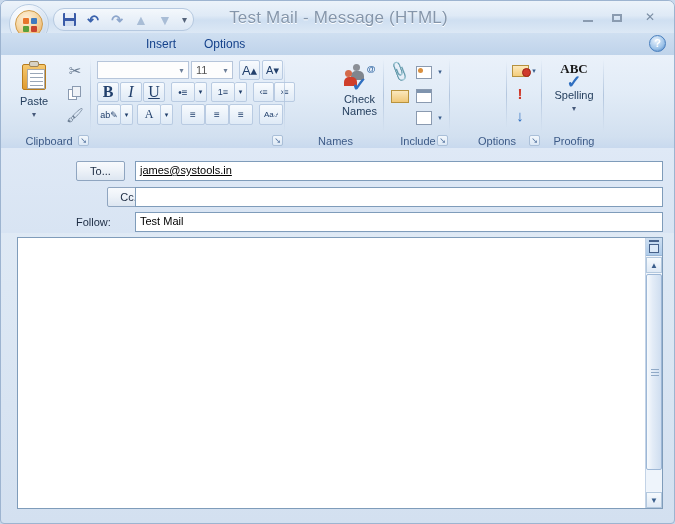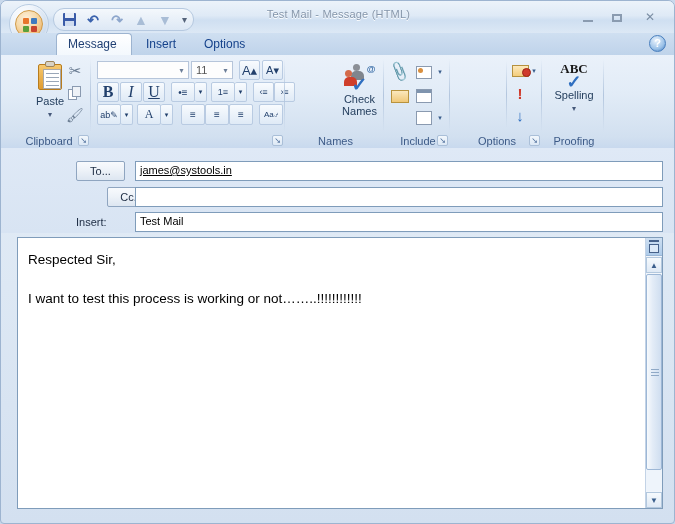--- a/index.html
+++ b/index.html
@@ -17,21 +17,21 @@
     overflow:hidden;
   }
 
   
   .titlebar{
     position:absolute;left:0;top:0;width:675px;height:32px;
     background:linear-gradient(to bottom,#ecf3fa 0%,#dfeaf6 45%,#cfdff1 60%,#dce8f5 100%);
   }
   .title-text{
     position:absolute;left:0;top:7px;width:675px;text-align:center;
-    font-size:11px;color:#8596ab;letter-spacing:.2px;
+    font-size:17px;color:#8596ab;letter-spacing:.2px;
     text-shadow:0 1px 0 #fff;white-space:nowrap;
   }
   .winbtn{
     position:absolute;top:6px;width:26px;height:19px;
     border:1px solid transparent;color:#7b8ea4;font-size:12px;
     text-align:center;line-height:19px;cursor:default;
   }
   .winbtn.min{right:74px;}
   .winbtn.max{right:45px;}
   .winbtn.close{right:12px;}
@@ -305,30 +305,29 @@
     <div class="qat-btn">
         <span class="arr up">▲</span>
       </div>
     <div class="qat-btn">
         <span class="arr dn">▼</span>
       </div>
     <div class="qat-more"><span>▾</span></div>
   </div>
 
   <div class="tabstrip">
-    <div class="tab active" style="left:55px;width:76px;"><span>Message</span></div>
     <div class="tab" style="left:134px;"><span>Insert</span></div>
     <div class="tab" style="left:192px;"><span>Options</span></div>
     <div class="helpbtn"><span>?</span></div>
   </div>
 
   <div class="ribbon">
 
     <div class="grp" style="left:6px;width:84px;">
-      <div class="bigbtn" style="left:19px;top:6px;width:48px;">
+      <div class="bigbtn" style="left:3px;top:6px;width:48px;">
         <span class="ico">
           <span class="clip-ico" style="display:inline-block;">
             <span class="clip-body"></span><span class="clip-clip"></span>
             <span class="clip-page">
                 <i style="top:3px"></i>
                 <i style="top:7px"></i>
                 <i style="top:11px"></i>
                 <i style="top:15px"></i>
               </span>
           </span>
@@ -511,30 +510,26 @@
   <div class="fbtn2" style="top:160px;"><span>To...</span></div>
   <div class="fld" style="top:160px;" placeholder="">
     <span class="resolved">james@systools.in</span>
   </div>
 
   <div class="fbtn2" style="top:186px;margin-left:31px;"><span>Cc...</span></div>
   <div class="fld" style="top:186px;" placeholder="">
     <span></span>
   </div>
 
-  <div class="lbl-subject" style="top:211px;">Insert:</div>
+  <div class="lbl-subject" style="top:211px;">Follow:</div>
   <div class="fld" style="top:211px;" placeholder="">
     <span>Test Mail</span>
   </div>
 
   <div class="bodywrap">
-    <div class="bodytext">
-      <p>Respected Sir,</p>
-      <p>I want to test this process is working or not……..!!!!!!!!!!!!</p>
-    </div>
 
     <div class="vsb">
       <div class="sb-split">
           <span class="ic"></span>
         </div>
       <div class="sb-arrow sb-up">
           <span>▲</span>
         </div>
       <div class="sb-track">
         <div class="sb-thumb">

